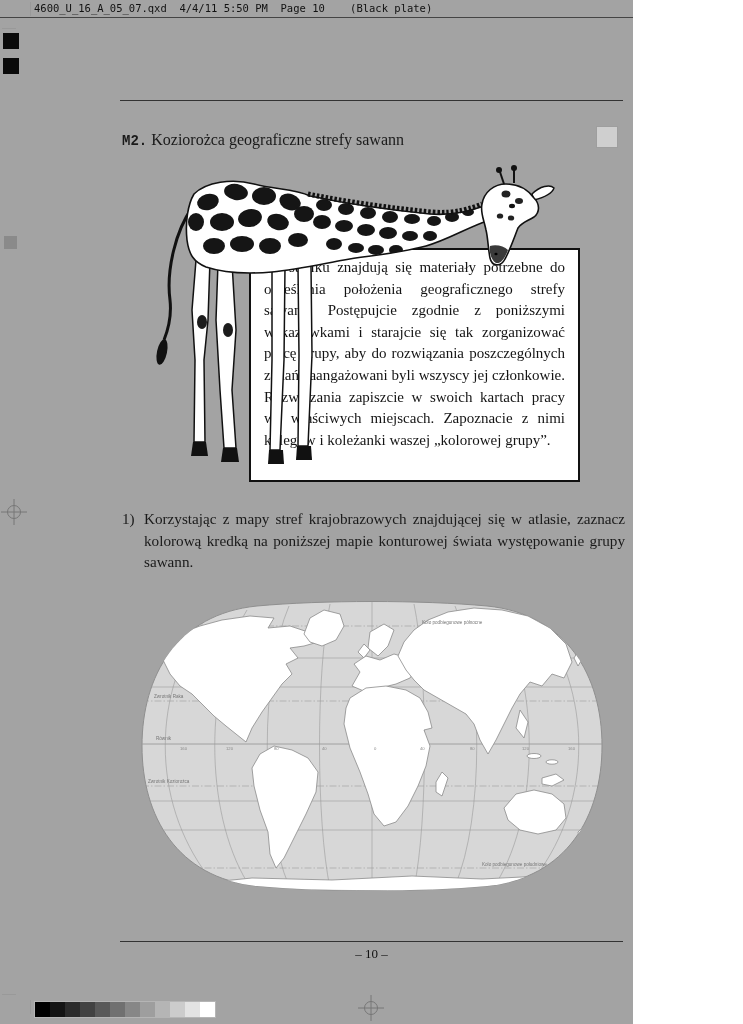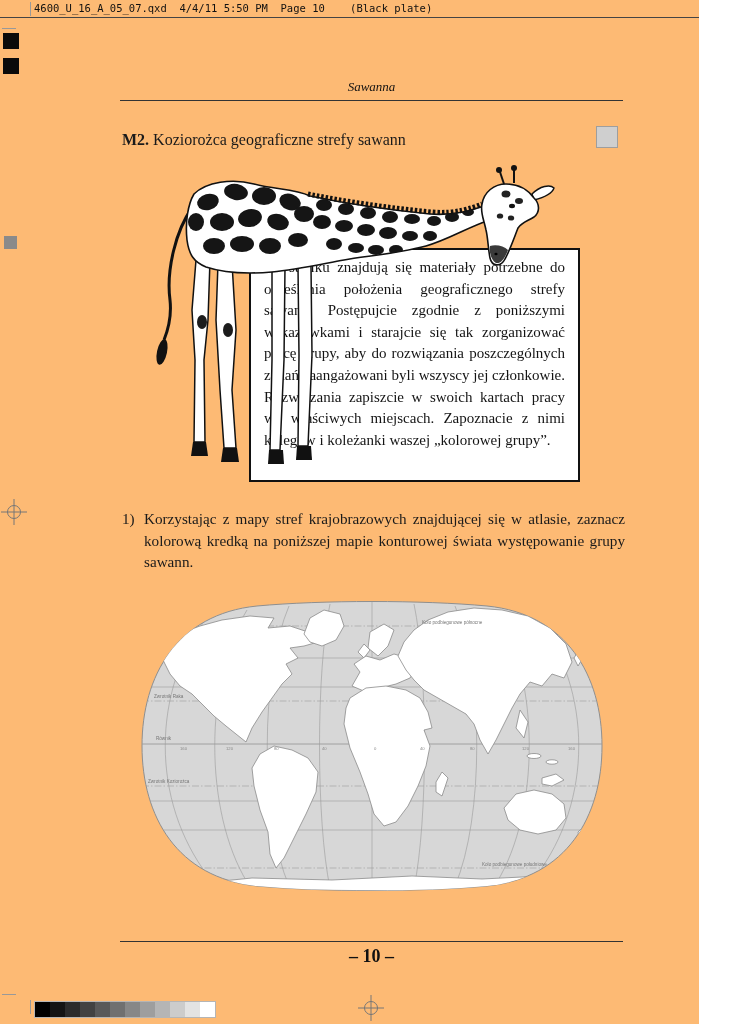--- a/index.html
+++ b/index.html
@@ -1,50 +1,50 @@
 <!DOCTYPE html>
 <html lang="pl"><head>
 <meta charset="utf-8">
 <style>
   html,body{margin:0;padding:0;background:#ffffff;}
-  .page{position:relative;width:699px;height:1024px;background:#fdba74;overflow:hidden;
+  .page{position:relative;width:633px;height:1024px;background:#a3a3a3;overflow:hidden;
         font-family:"Liberation Serif",serif;color:#1a1a1a;}
   .abs{position:absolute;}
   
   .slug{left:34px;top:2px;font-family:"DejaVu Sans Mono",monospace;font-size:10.5px;
         white-space:pre;color:#111;}
   .top-rule{left:0;top:17px;width:743px;height:1px;background:#444;}
   
   .sq-black1{left:3px;top:33px;width:16px;height:16px;background:#0a0a0a;}
   .sq-black2{left:3px;top:58px;width:16px;height:16px;background:#0a0a0a;}
   .sq-gray{left:4px;top:236px;width:13px;height:13px;background:#8a8a8a;}
   
   .runhead{left:0;top:79px;width:743px;text-align:center;font-style:italic;
            font-size:13px;color:#111;}
   .head-rule{left:120px;top:100px;width:503px;height:1px;background:#333;}
   
   .heading{left:122px;top:131px;width:460px;font-size:16px;}
-  .heading b{font-family:Liberation Serif, serif;font-size:16px;font-weight:bold;}
+  .heading b{font-family:Liberation Mono, monospace;font-size:14px;font-weight:bold;}
   .m2-square{left:596px;top:126px;width:22px;height:22px;background:#cfcfcf;
              border:1px solid #9e9e9e;box-sizing:border-box;}
   
   .giraffe-svg{left:148px;top:160px;width:424px;height:322px;z-index:3;}
   .inst-box{left:249px;top:248px;width:331px;height:234px;background:#fff;
             border:2px solid #111;box-sizing:border-box;z-index:2;
             padding:7px 13px;overflow:hidden;}
   .inst-box p{margin:0;font-size:15px;line-height:1.44;text-align:justify;color:#141414;}
   
   .task{left:122px;top:508px;width:503px;font-size:15.2px;line-height:1.42;z-index:1;}
   .task .num{position:absolute;left:0;top:0;}
   .task .body{display:block;padding-left:22px;text-align:justify;}
   
   .map-svg{left:122px;top:586px;width:500px;height:322px;}
   
   .foot-rule{left:120px;top:941px;width:503px;height:1px;background:#333;}
-  .foot{left:0;top:946px;width:743px;text-align:center;font-size:18px;color:#111;font-weight:bold;}
+  .foot{left:0;top:946px;width:743px;text-align:center;font-size:13px;color:#111;}
   
   .gsbar{left:35px;top:1002px;height:15px;display:flex;outline:1px solid #b5b5b5;}
   .gs-cell{width:15px;height:15px;}
   
   .reg{width:26px;height:26px;}
   .reg-left{left:1px;top:499px;}
   .reg-right{left:718px;top:499px;}
   .reg-bottom{left:358px;top:995px;}
   
   .crop{background:#999;}
@@ -79,21 +79,20 @@
     <circle cx="13" cy="13" r="6.5" fill="none" stroke="#777" stroke-width="1"></circle>
     <line x1="13" y1="0" x2="13" y2="26" stroke="#777" stroke-width="1"></line>
     <line x1="0" y1="13" x2="26" y2="13" stroke="#777" stroke-width="1"></line>
   </svg>
   <svg class="abs reg reg-bottom" viewBox="0 0 26 26">
     <circle cx="13" cy="13" r="6.5" fill="none" stroke="#777" stroke-width="1"></circle>
     <line x1="13" y1="0" x2="13" y2="26" stroke="#777" stroke-width="1"></line>
     <line x1="0" y1="13" x2="26" y2="13" stroke="#777" stroke-width="1"></line>
   </svg>
 
-  <div class="abs runhead">Sawanna</div>
   <div class="abs head-rule"></div>
 
   <div class="abs heading">
     <b>M2.</b><span> Koziorożca geograficzne strefy sawann</span>
   </div>
   <div class="abs m2-square"></div>
 
   <div class="abs inst-box">
     <p>Na stoliku znajdują się materiały potrzebne do określenia położenia geograficznego strefy sawann. Postępujcie zgodnie z poniższymi wskazówkami i starajcie się tak zorganizować pracę grupy, aby do rozwiązania poszczególnych zadań zaangażowani byli wszyscy jej członkowie. Rozwiązania zapiszcie w swoich kartach pracy we właściwych miejscach. Zapoznacie z nimi kolegów i koleżanki waszej „kolorowej grupy”.</p>
   </div>

